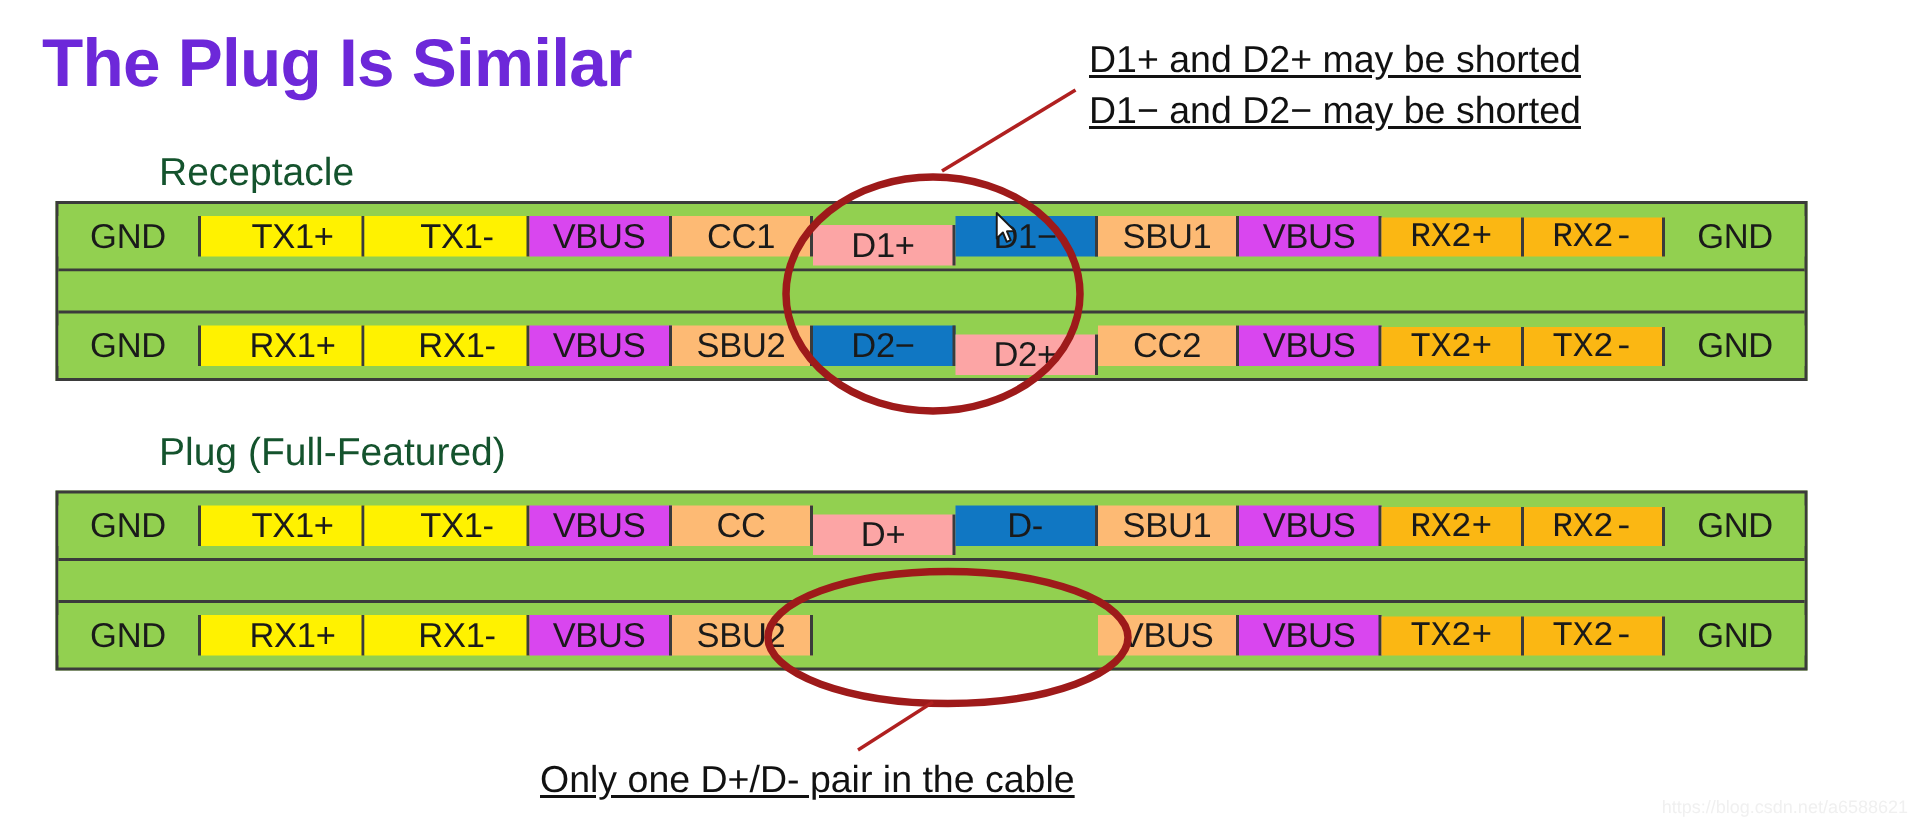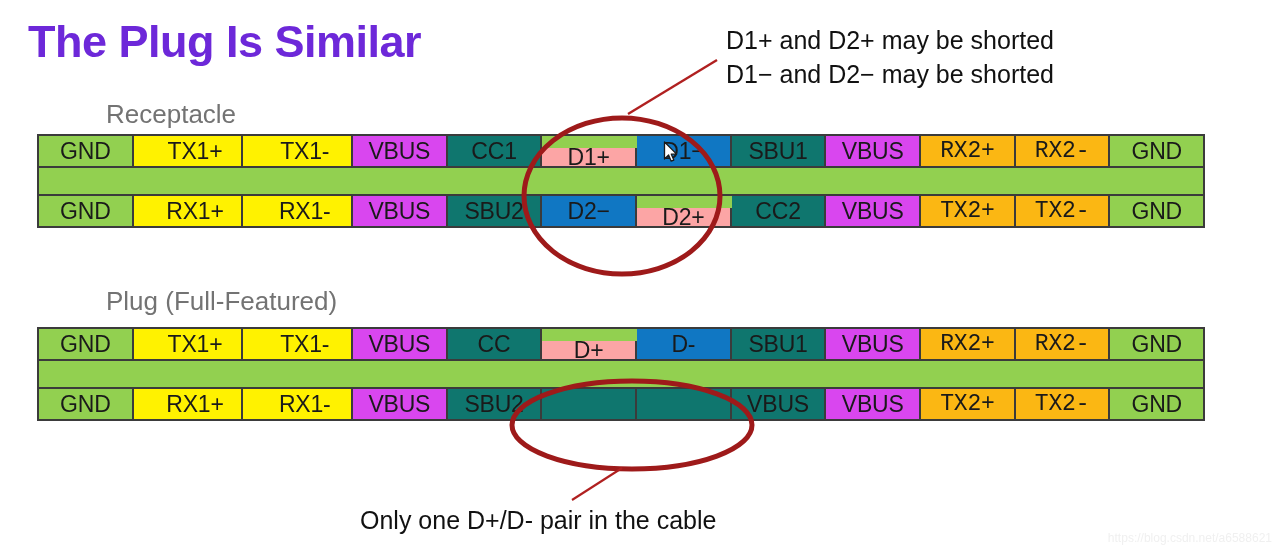--- a/index.html
+++ b/index.html
@@ -30,56 +30,57 @@
     font-weight: bold;
     color: #6d28d9;
     letter-spacing: -0.5px;
     white-space: nowrap;
   }
 
   
   .section-label {
     position: absolute;
     font-size: 26px;
-    color: #737373;
+    color: #14532d;
     white-space: nowrap;
     text-align: center;
   }
   #label-receptacle { left: 106px; top: 99px; }
   #label-plug       { left: 106px; top: 286px; }
 
   
   .annot {
     position: absolute;
     font-size: 25px;
     color: #111111;
     white-space: nowrap;
     line-height: 1.34;
   }
   #annot-top { left: 726px; top: 24px; }
   #annot-bottom { left: 360px; top: 504px; }
-  .annot-line { display: block; }
+  .annot-line { display: block; text-decoration: underline; }
 
   
   .pin-table {
     position: absolute;
     left: 37px;
     width: 1168px;
     border: 2px solid #3b3b3b;
     box-sizing: border-box;
     background: #92d050;
   }
   #table-receptacle { top: 134px; }
   #table-plug       { top: 327px; }
 
   .pin-row {
     display: flex;
     width: 100%;
-    height: 32px;
-    box-sizing: border-box;
+    height: 45px;
+    box-sizing: border-box;
+    align-items: center;
   }
   .pin-row.top-row { border-bottom: 2px solid #3b3b3b; }
   .pin-row.bottom-row { border-top: 2px solid #3b3b3b; }
 
   .mid-band {
     height: 26px;
     width: 100%;
     background: #92d050;
     box-sizing: border-box;
   }
@@ -97,21 +98,21 @@
     overflow: visible;
     white-space: nowrap;
     letter-spacing: -0.2px;
   }
   .pin-cell:last-child { border-right: none; }
 
   
   .c-green  { background: #92d050; }
   .c-yellow { background: #fff200; padding-left: 15px; }
   .c-red    { background: #d946ef; }
-  .c-white  { background: #0f766e; }
+  .c-white  { background: #fdba74; }
   .c-ltblue { background: #fca5a5; margin-top: 12px; }
   .c-dkblue { background: #1077c3; }
   .c-orange { background: #fbb713; font-family: Liberation Mono, monospace; }
 
   
   #overlay {
     position: absolute;
     left: 0; top: 0;
     width: 1280px;
     height: 551px;

